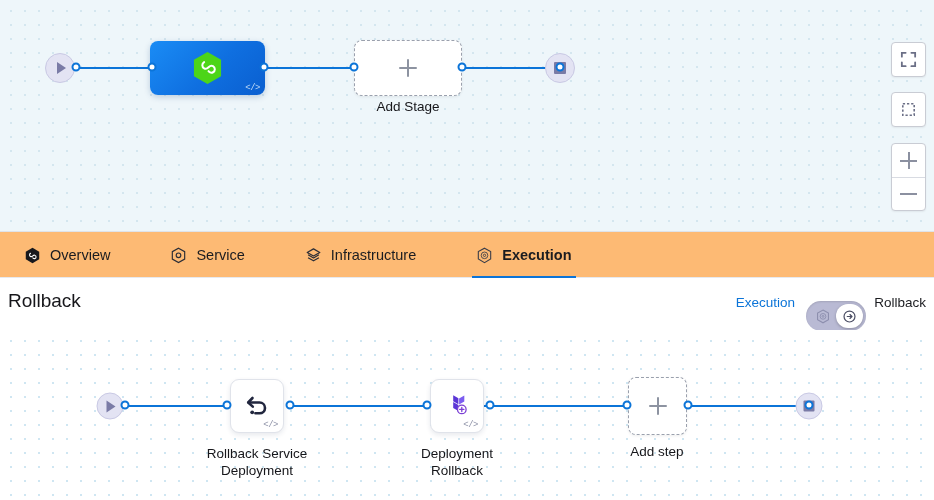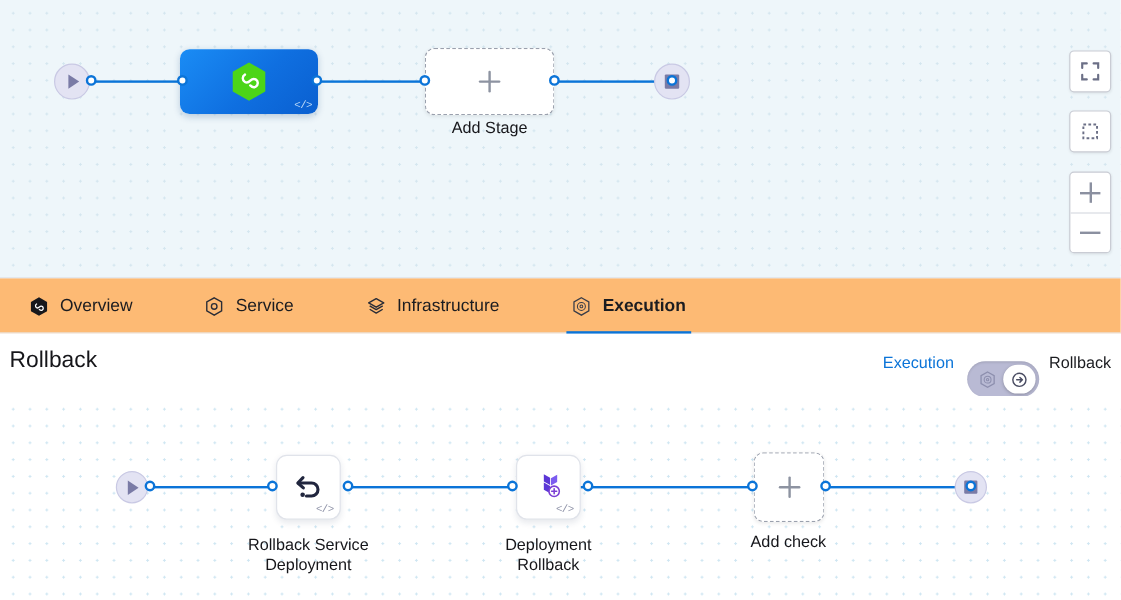--- a/index.html
+++ b/index.html
@@ -331,21 +331,21 @@
         <path d="M17.7 18.4 h4.2 M19.8 16.3 v4.2" stroke="#7b3fd4" stroke-width="1.3" stroke-linecap="round"></path>
       </svg>
       <span class="code-badge dark">&lt;/&gt;</span>
     </div>
     <div class="node-label" style="left:457px;top:115px;width:170px;">Deployment
 Rollback</div>
 
     <div class="dashed-node" style="left:628px;top:47px;width:59px;height:58px;">
       <span class="plus"></span>
     </div>
-    <div class="node-label" style="left:657px;top:113px;width:160px;">Add check</div>
+    <div class="node-label" style="left:657px;top:113px;width:160px;">Add step</div>
 
     <div class="terminal" style="left:809px;top:76px;width:27px;height:27px;">
       <div class="sq" style="width:11px;height:11px;border-radius:1px;"></div>
     </div>
 
     <div class="port" style="left:125px;top:75px;"></div>
     <div class="port" style="left:227px;top:75px;"></div>
     <div class="port" style="left:290px;top:75px;"></div>
     <div class="port" style="left:427px;top:75px;"></div>
     <div class="port" style="left:490px;top:75px;"></div>

